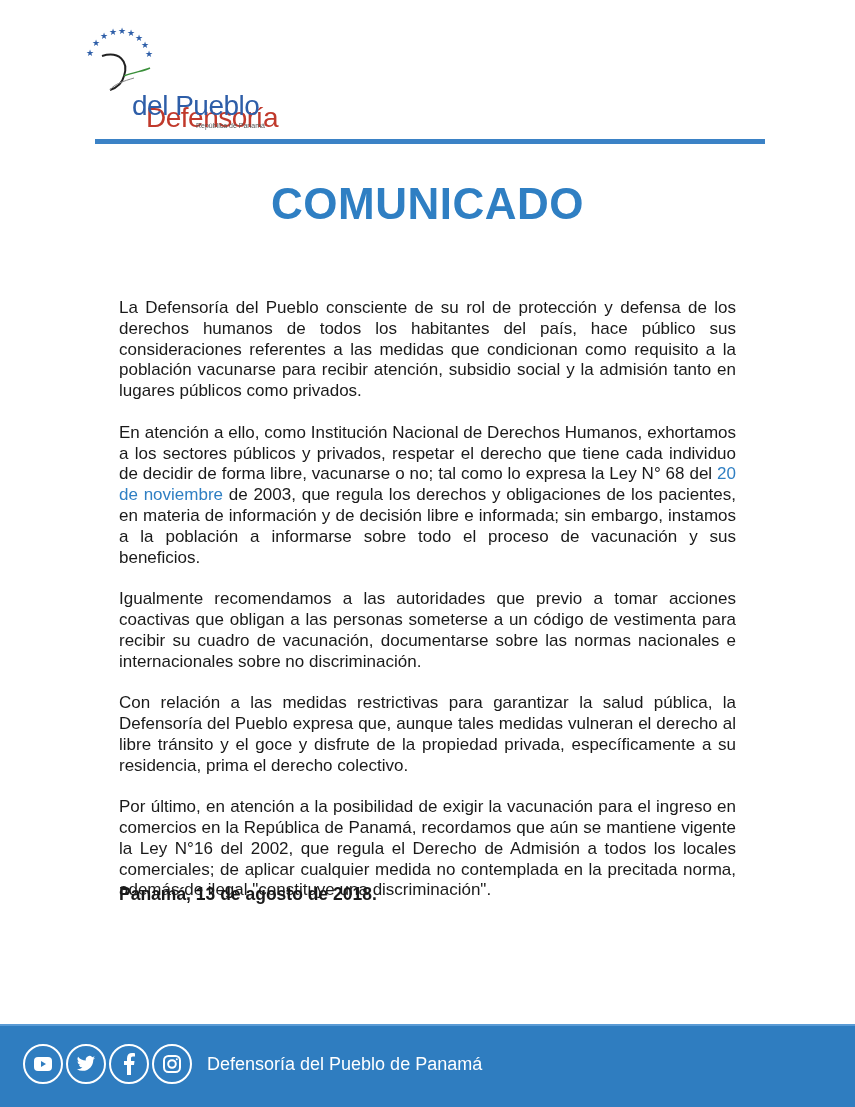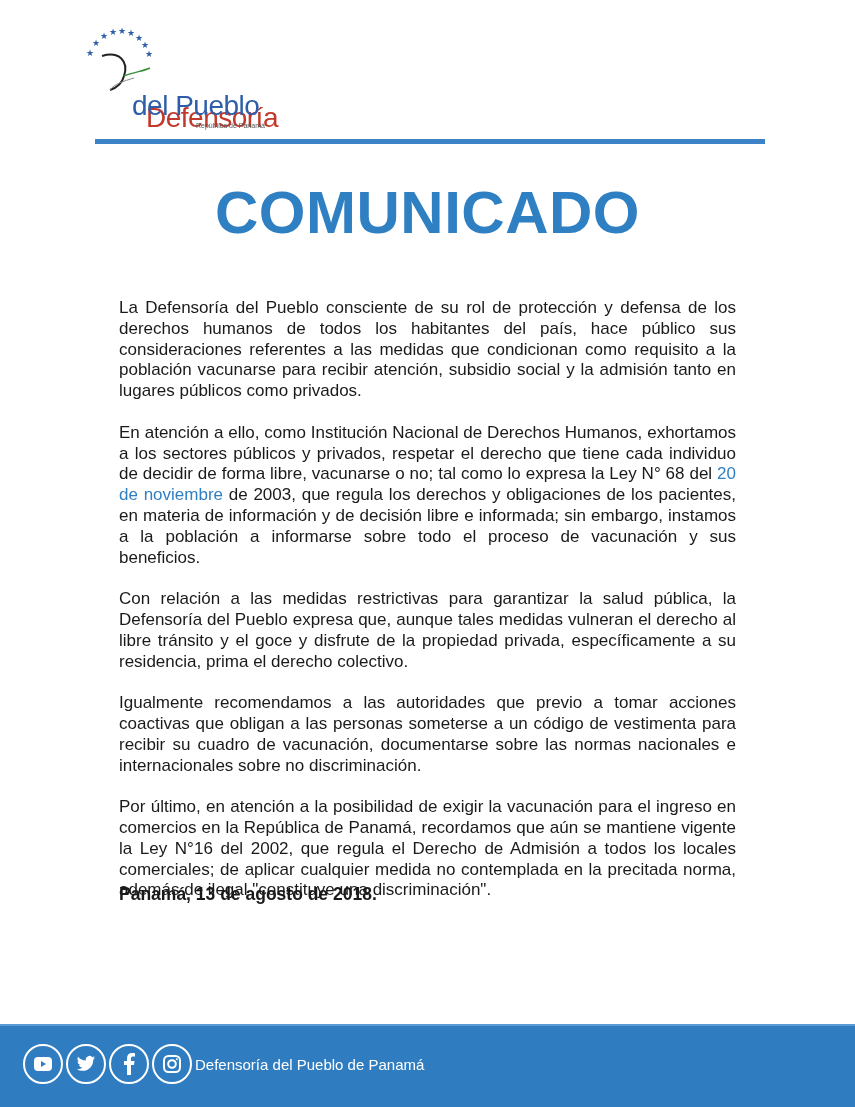--- a/index.html
+++ b/index.html
@@ -7,32 +7,32 @@
     body { position: relative; font-family: "Liberation Sans", sans-serif; color: #1a1a1a; }
 
     .logo { position: absolute; left: 84px; top: 26px; width: 210px; height: 112px; }
     .logo svg { position: absolute; left: 0; top: 0; }
     .logo-line1 { position: absolute; left: 62px; top: 42px; font-size: 28px; color: #c0392b; letter-spacing: -0.5px; line-height: 1; margin-top: 36px; }
     .logo-line2 { position: absolute; left: 48px; top: 66px; font-size: 28px; color: #2e5ea8; letter-spacing: -0.5px; line-height: 1; }
     .logo-sub { position: absolute; left: 112px; top: 96px; font-size: 7px; color: #555; line-height: 1; }
 
     .header-rule { position: absolute; left: 95px; top: 139px; width: 670px; height: 5px; background: #3b82c6; }
 
-    .title { position: absolute; left: 0; top: 180px; width: 855px; text-align: center; font-size: 60px; font-weight: bold; color: #2f7fc3; letter-spacing: 0.5px; line-height: 1.1; }
+    .title { position: absolute; left: 0; top: 180px; width: 855px; text-align: center; font-size: 44px; font-weight: bold; color: #2f7fc3; letter-spacing: 0.5px; line-height: 1.1; }
 
     .body { position: absolute; left: 119px; top: 298px; width: 617px; font-size: 17px; line-height: 20.8px; text-align: justify; color: #1a1a1a; }
     .body p { margin-bottom: 20.8px; }
     .link { color: #2f7fc3; }
 
     .date { position: absolute; left: 119px; top: 884px; font-size: 17.5px; font-weight: bold; color: #1a1a1a; }
 
     .footer { position: absolute; left: 0; top: 1024px; width: 855px; height: 83px; background: #2f7dc0; border-top: 2px solid #5a9bd5; }
     .social { position: absolute; left: 23px; top: 18px; display: flex; align-items: center; }
     .circle { width: 40px; height: 40px; border: 2px solid #ffffff; border-radius: 50%; display: flex; align-items: center; justify-content: center; margin-right: 3px; color: #fff; }
-    .footer-text { margin-left: 0; font-size: 15px; color: #ffffff; }
+    .footer-text { margin-left: 12px; font-size: 18px; color: #ffffff; }
   </style>
 </head>
 <body>
 
 <div class="logo">
   <svg width="80" height="80" viewBox="0 0 80 80">
     <g fill="#2e5ea8">
       <text x="2" y="30" font-size="9">★</text>
       <text x="8" y="20" font-size="9">★</text>
       <text x="16" y="13" font-size="9">★</text>
@@ -52,22 +52,22 @@
   <div class="logo-sub">República de Panamá</div>
 </div>
 
 <div class="header-rule"></div>
 
 <h1 class="title">COMUNICADO</h1>
 
 <div class="body">
   <p>La Defensoría del Pueblo consciente de su rol de protección y defensa de los derechos humanos de todos los habitantes del país, hace público sus consideraciones referentes a las medidas que condicionan como requisito a la población vacunarse para recibir atención, subsidio social y la admisión tanto en lugares públicos como privados.</p>
   <p><span>En atención a ello, como Institución Nacional de Derechos Humanos, exhortamos a los sectores públicos y privados, respetar el derecho que tiene cada individuo de decidir de forma libre, vacunarse o no; tal como lo expresa la Ley N° 68 del </span><span class="link">20 de noviembre</span><span> de 2003, que regula los derechos y obligaciones de los pacientes, en materia de información y de decisión libre e informada; sin embargo, instamos a la población a informarse sobre todo el proceso de vacunación y sus beneficios.</span></p>
+  <p>Igualmente recomendamos a las autoridades que previo a tomar acciones coactivas que obligan a las personas someterse a un código de vestimenta para recibir su cuadro de vacunación, documentarse sobre las normas nacionales e internacionales sobre no discriminación.</p>
   <p>Con relación a las medidas restrictivas para garantizar la salud pública, la Defensoría del Pueblo expresa que, aunque tales medidas vulneran el derecho al libre tránsito y el goce y disfrute de la propiedad privada, específicamente a su residencia, prima el derecho colectivo.</p>
-  <p>Igualmente recomendamos a las autoridades que previo a tomar acciones coactivas que obligan a las personas someterse a un código de vestimenta para recibir su cuadro de vacunación, documentarse sobre las normas nacionales e internacionales sobre no discriminación.</p>
   <p>Por último, en atención a la posibilidad de exigir la vacunación para el ingreso en comercios en la República de Panamá, recordamos que aún se mantiene vigente la Ley N°16 del 2002, que regula el Derecho de Admisión a todos los locales comerciales; de aplicar cualquier medida no contemplada en la precitada norma, además de ilegal "constituye una discriminación".</p>
 </div>
 
 <div class="date">Panamá, 13 de agosto de 2018.</div>
 
 <div class="footer">
   <div class="social">
     <div class="circle">
       <svg width="20" height="16" viewBox="0 0 20 16">
           <rect x="1" y="1" width="18" height="14" rx="4" fill="#fff"></rect>

